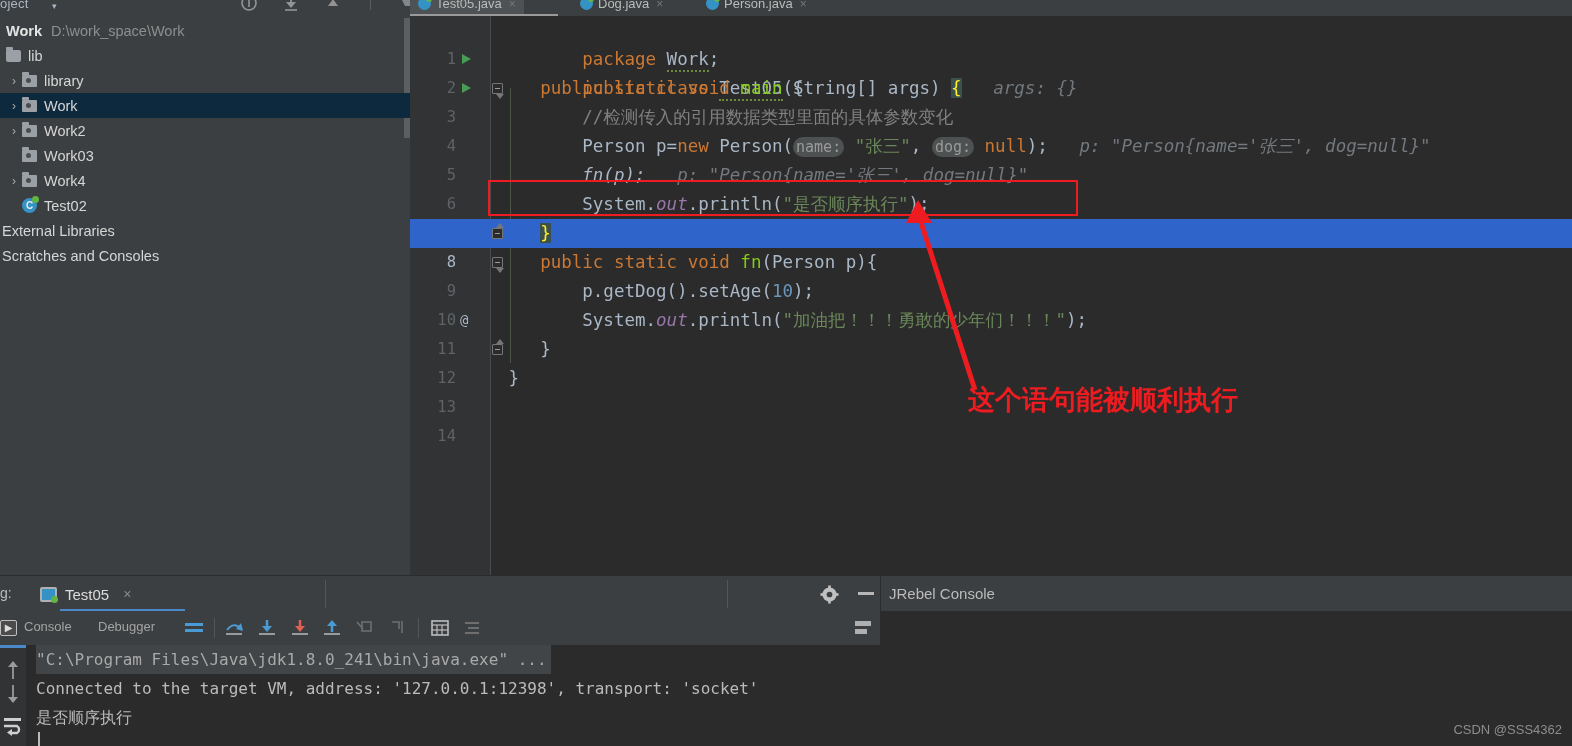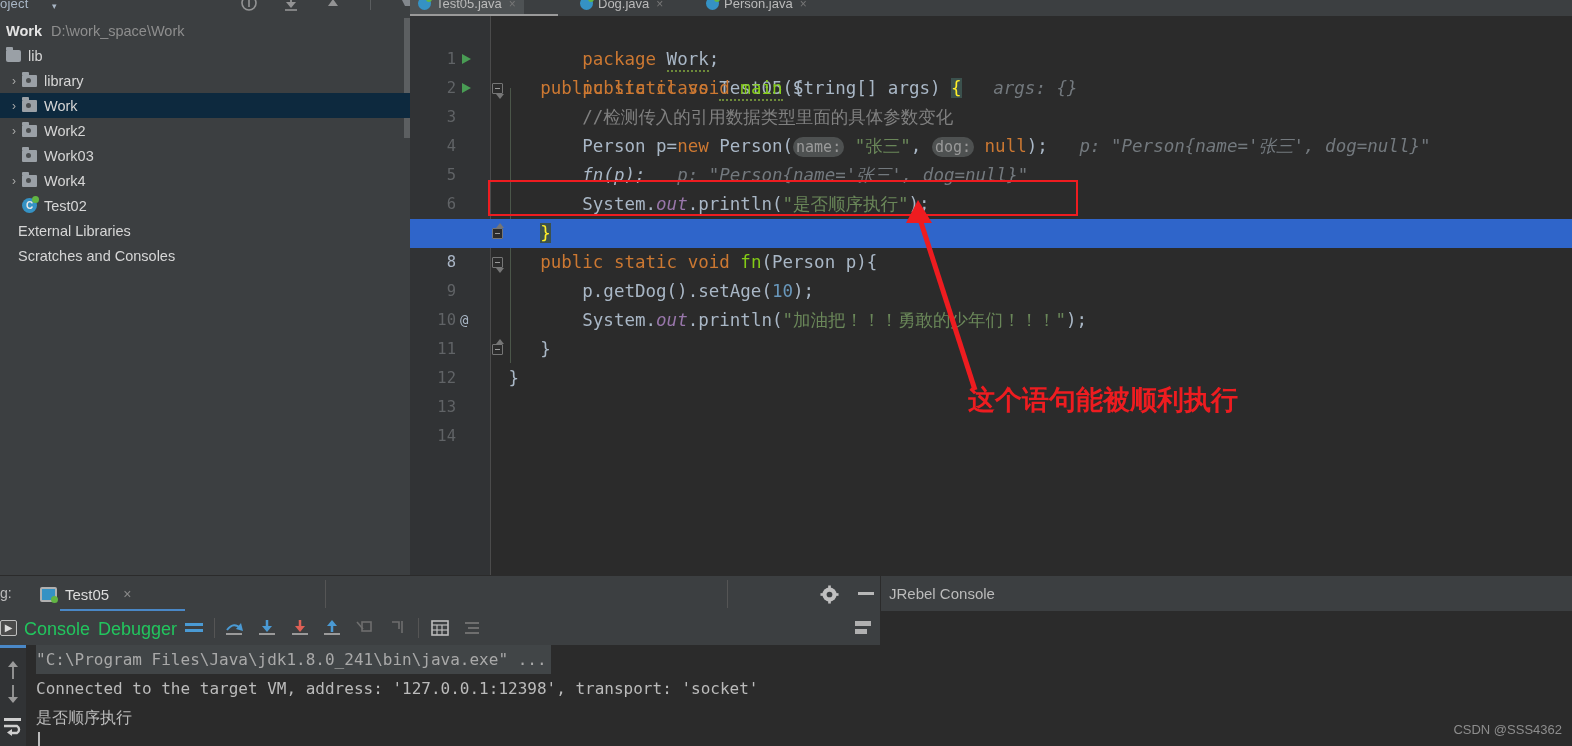--- a/index.html
+++ b/index.html
@@ -87,21 +87,21 @@
   .ico-class {
     width: 15px; height: 15px; flex: none; margin-right: 7px; position: relative;
     border-radius: 50%; background: #3592c4;
     display: flex; align-items: center; justify-content: center;
     font-size: 10px; color: #e8e8e8; font-weight: bold;
   }
   .ico-class::after {
     content:""; position:absolute; right:-2px; top:-2px; width:7px;height:7px;
     border-radius:50%; background:#62b543;
   }
-  .tree-row.plain { padding-left: 18px; }
+  .tree-row.plain { padding-left: 2px; }
   .proj-name { font-weight: bold; color: #e4e4e4; margin-right: 9px; }
   .proj-path { color: #8e8e8e; font-weight: normal; }
   .indent-1 { padding-left: 6px; }
 
   
   .editor {
     position: absolute; left: 410px; top: 16px; width: 1162px; height: 559px;
     background: #2b2b2b; overflow: hidden;
     font-family: "DejaVu Sans Mono", "Liberation Mono", monospace;
   }
@@ -218,21 +218,21 @@
   }
   .jrebel-title {
     position: absolute; left: 8px; top: 9px; color: #bbbbbb; font-size: 15px; text-align: right;
   }
   .jrebel-body { position: absolute; left: 880px; top: 611px; width: 692px; height: 135px; background: #2b2b2b; }
 
   .dbg-toolbar {
     position: absolute; left: 0; top: 611px; width: 880px; height: 34px;
     background: #3c3f41;
   }
-  .dt-tab { position: absolute; top: 8px; font-size: 18px; color: #22c55e; }
+  .dt-tab { position: absolute; top: 8px; font-size: 13px; color: #a3a3a3; }
   .dt-console-ico {
     position: absolute; left: 0; top: 9px; width: 17px; height: 16px;
     border: 1px solid #bfbfbf; border-radius: 2px; background: #4b4b4b;
     color: #dcdcdc; font-size: 10px; line-height: 14px; text-align: center;
   }
   .dt-sep { position: absolute; top: 7px; width: 1px; height: 20px; background: #555; }
   .dt-ic { position: absolute; top: 8px; width: 20px; height: 18px; }
   .dt-wrap-ico { position: absolute; right: 8px; top: 8px; width: 18px; height: 17px; }
 
   .console {

